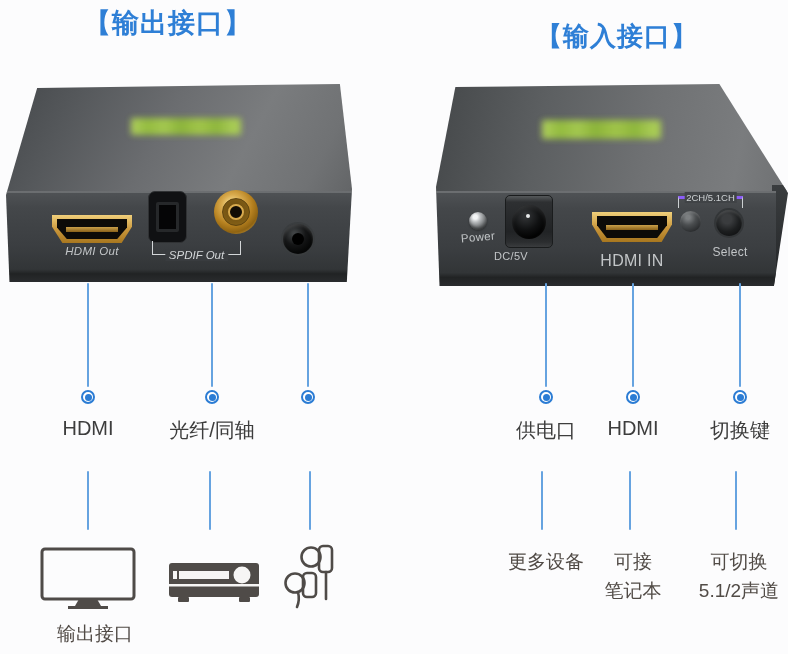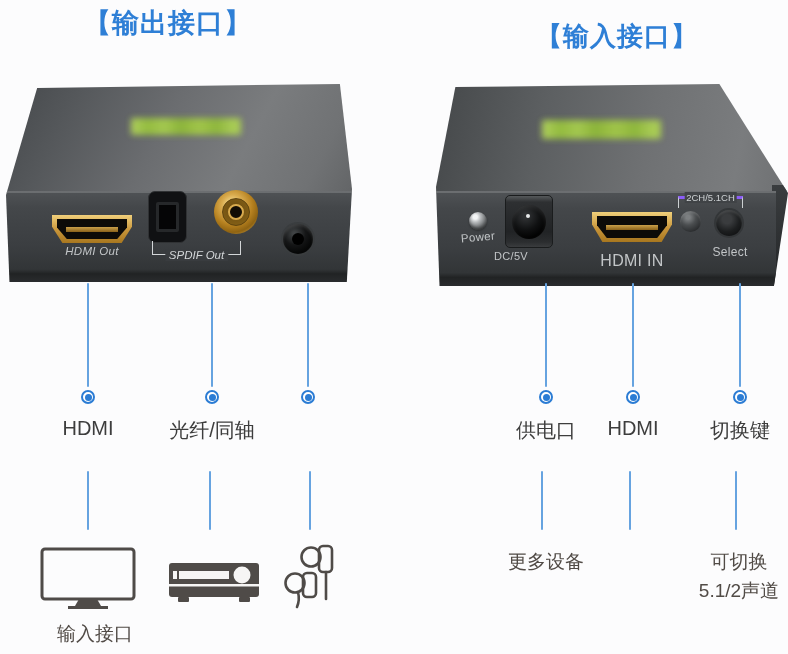--- a/index.html
+++ b/index.html
@@ -216,21 +216,21 @@
     <svg width="62" height="72" viewBox="0 0 62 72" fill="none" stroke="#4f4b48" stroke-width="2.6">
       <rect x="36" y="5" width="13" height="26" rx="4"></rect>
       <circle cx="28" cy="16" r="9.5"></circle>
       <path d="M43 31 v 27" stroke-linecap="round"></path>
       <rect x="20" y="32" width="13" height="24" rx="4"></rect>
       <circle cx="12" cy="42" r="9.5"></circle>
       <path d="M15 51 q 2 8 -1 15" stroke-linecap="round"></path>
     </svg>
   </div>
 
-  <div class="caption" style="left:28px; width:134px;">输入接口</div>
+  <div class="caption" style="left:28px; width:134px;">输出接口</div>
 
   <div class="vline" style="left:545px; top:283px; height:104px;"></div>
   <div class="vline" style="left:632px; top:283px; height:104px;"></div>
   <div class="vline" style="left:739px; top:283px; height:104px;"></div>
   <div class="dot" style="left:539px; top:390px;">
       <i></i>
     </div>
   <div class="dot" style="left:626px; top:390px;">
       <i></i>
     </div>
@@ -242,18 +242,22 @@
   <div class="callout-label" style="left:583px; width:100px;">HDMI</div>
   <div class="callout-label" style="left:690px; width:100px;">切换键</div>
 
   <div class="vline" style="left:541px; top:471px; height:59px;"></div>
   <div class="vline" style="left:629px; top:471px; height:59px;"></div>
   <div class="vline" style="left:735px; top:471px; height:59px;"></div>
 
   <div class="caption2" style="left:496px; width:100px;">
     <div>更多设备</div>
   </div>
+  <div class="caption2" style="left:581px; width:104px;">
+    <div>可接</div>
+    <div>笔记本</div>
+  </div>
   <div class="caption2" style="left:683px; width:112px;">
     <div>可切换</div>
     <div>5.1/2声道</div>
   </div>
 
 </div>
 
 </body></html>

